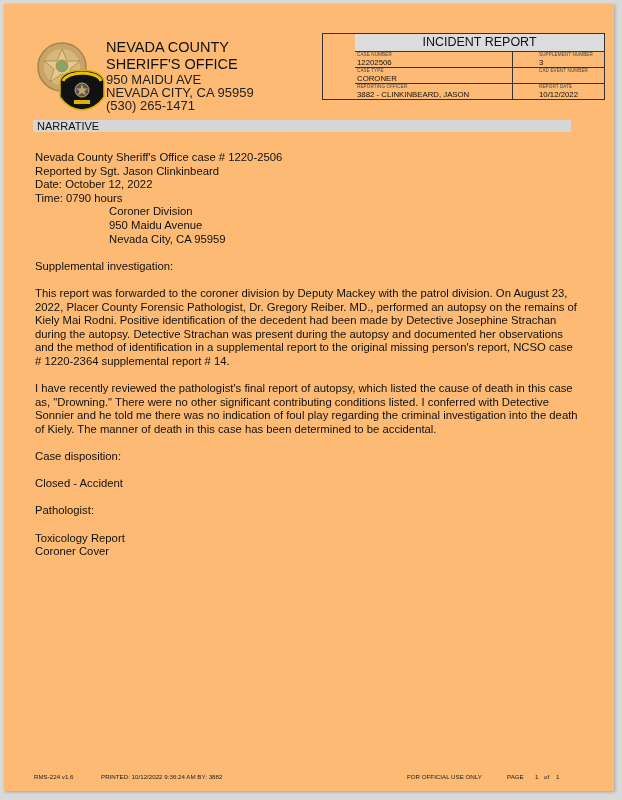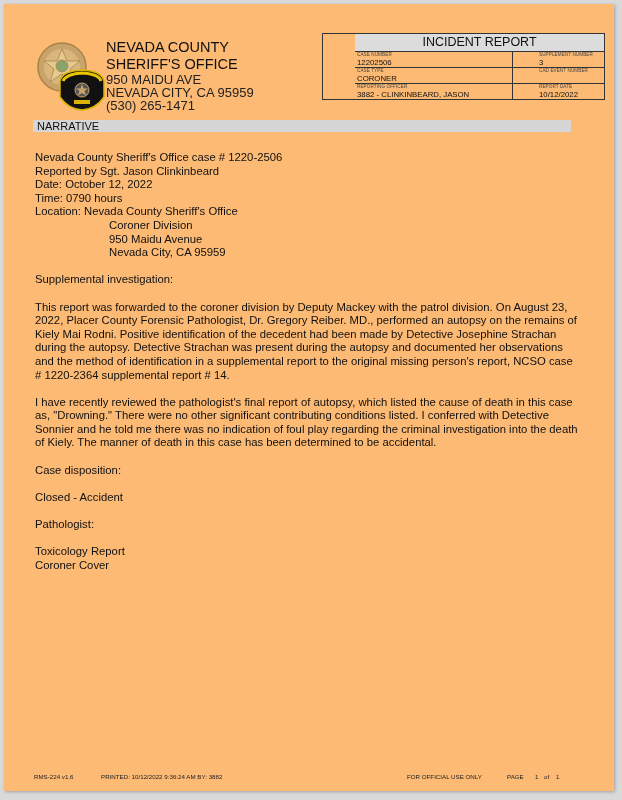--- a/index.html
+++ b/index.html
@@ -106,21 +106,20 @@
     </div>
   </div>
 
   <div class="narr-bar">NARRATIVE</div>
 
   <div class="body-text">
     <p>Nevada County Sheriff's Office case # 1220-2506</p>
     <p>Reported by Sgt. Jason Clinkinbeard</p>
     <p>Date: October 12, 2022</p>
     <p>Time: 0790 hours</p>
-    <p>Location: Nevada County Sheriff's Office</p>
     <p class="indent">Coroner Division</p>
     <p class="indent">950 Maidu Avenue</p>
     <p class="indent">Nevada City, CA 95959</p>
     <div class="gap"></div>
     <p>Supplemental investigation:</p>
     <div class="gap"></div>
     <p>This report was forwarded to the coroner division by Deputy Mackey with the patrol division.  On August 23, 2022, Placer County Forensic Pathologist, Dr. Gregory Reiber. MD., performed an autopsy on the remains of Kiely Mai Rodni.  Positive identification of the decedent had been made by Detective Josephine Strachan during the autopsy.  Detective Strachan was present during the autopsy and documented her observations and the method of identification in a supplemental report to the original missing person's report, NCSO case # 1220-2364 supplemental report # 14.</p>
     <div class="gap"></div>
     <p>I have recently reviewed the pathologist's final report of autopsy, which listed the cause of death in this case as, "Drowning."  There were no other significant contributing conditions listed.  I conferred with Detective Sonnier and he told me there was no indication of foul play regarding the criminal investigation into the death of Kiely.  The manner of death in this case has been determined to be accidental.</p>
     <div class="gap"></div>

